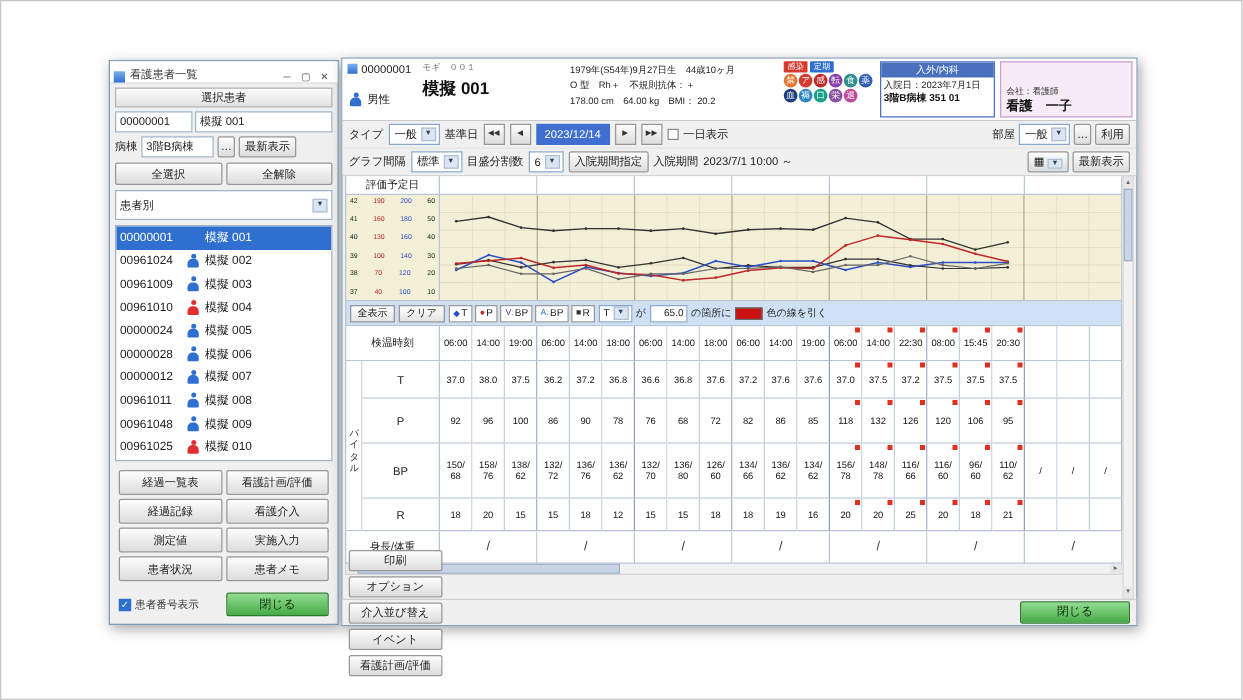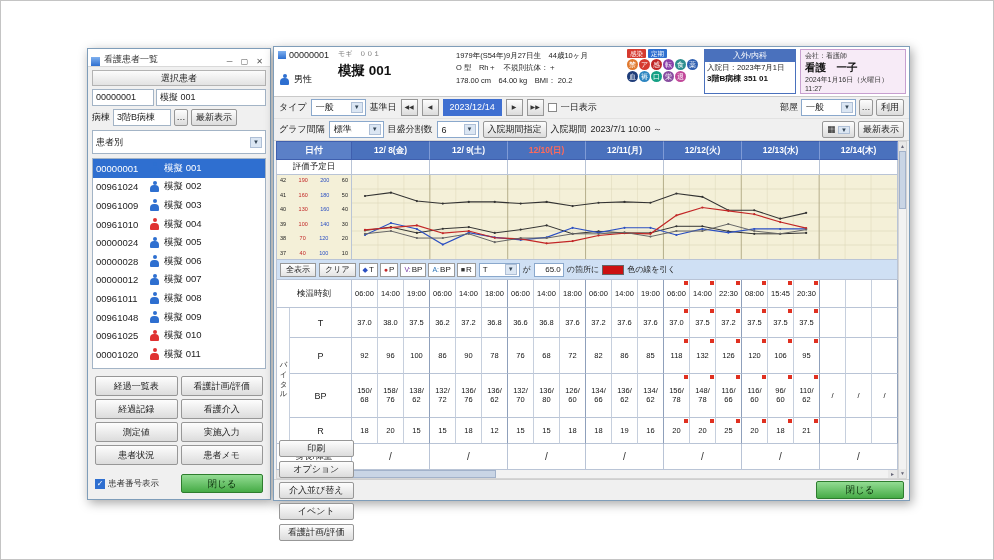--- a/index.html
+++ b/index.html
@@ -54,27 +54,27 @@
   .b-info-block{width:172px;padding:3px 2px;font-size:7.5px;line-height:1.65;color:#222;white-space:nowrap;overflow:hidden;}
   .b-badges{width:76px;padding:2px 1px;}
   .tagrow{display:flex;gap:2px;margin-bottom:1px;}
   .tag{color:#fff;font-size:6.5px;line-height:9px;padding:0 3px;border-radius:1px;}
   .badgerow{display:flex;gap:1px;margin-bottom:1px;}
   .badge{width:11px;height:11px;border-radius:50%;color:#fff;font-size:7px;line-height:11px;text-align:center;flex:none;}
   .b-adm-box{width:92px;border:1px solid #4a71bd;margin:2px;background:#fff;font-size:7.5px;}
   .adm-head{background:#4a71bd;color:#fff;text-align:center;height:12px;line-height:12px;font-size:8px;}
   .adm-line{padding:1px 2px 0;color:#222;}
   .adm-line2{padding:0 2px;font-size:8px;font-weight:bold;color:#111;}
-  .b-user-box{flex:1;background:#f7ebf7;border:1px solid #c79fd0;margin:2px 3px 2px 2px;padding:1px 4px;font-size:7px;color:#333;overflow:hidden;}
+  .b-user-box{flex:1;background:#f7ebf7;border:1px solid #c79fd0;margin:2px 3px 2px 2px;padding:18px 4px;font-size:7px;color:#333;overflow:hidden;}
   .ub-name{font-size:10.5px;font-weight:bold;color:#111;}
 
   .tb{position:absolute;left:0;width:100%;height:22px;display:flex;align-items:center;gap:4px;padding:0 5px;font-size:9px;background:#f0f0f0;}
   .tb1{top:50px;border-bottom:1px solid #e2e2e2;}
   .tb2{top:72px;border-bottom:1px solid #d3d3d3;}
-  .select{display:inline-flex;align-items:center;background:#fff;border:1px solid #8aa8cc;height:17px;padding:0 2px 0 4px;gap:17px;}
+  .select{display:inline-flex;align-items:center;background:#fff;border:1px solid #8aa8cc;height:17px;padding:0 2px 0 4px;gap:3px;}
   .nbtn{background:linear-gradient(#fdfdfd,#dcdcdc);border:1px solid #979797;width:17px;height:17px;line-height:15px;text-align:center;font-size:6px;color:#333;}
   .datebox{background:#3f6fd1;color:#fff;height:17px;line-height:16px;padding:0 7px;font-size:9px;}
   .cbx{width:9px;height:9px;border:1px solid #888;background:#fff;flex:none;}
   .right-cluster{margin-left:auto;display:flex;align-items:center;gap:3px;}
   .periodtxt{color:#222;}
 
   .grid{position:absolute;left:2px;top:94px;width:622px;}
   .grow{display:flex;}
   .r-dates{height:19px;}
   .dlab{width:76px;background:#5b80c7;color:#fff;font-size:9px;font-weight:bold;display:flex;align-items:center;justify-content:center;border:1px solid #3f5fae;}
@@ -137,20 +137,24 @@
     <div class="id-row">
       <span class="id-box id">00000001</span>
       <span class="id-box nm">模擬 001</span>
     </div>
     <div class="ward-row">
       <span>病棟</span>
       <span class="ward-input">3階B病棟</span>
       <span class="btn mini">…</span>
       <span class="btn">最新表示</span>
     </div>
+    <div class="two-col">
+      <span class="btn">全選択</span>
+      <span class="btn">全解除</span>
+    </div>
     <div class="filter-select">
       <span class="ftext">患者別</span>
       <span class="arr">▼</span>
     </div>
     <div class="plist" id="patientList">
         <div class="plist-row selected">
           <div class="pl-id">00000001</div>
           <div class="person-icon" style="color: rgb(46, 111, 208);"></div>
           <div class="pl-name">模擬 001</div>
         </div>
@@ -320,32 +324,20 @@
       <span class="right-cluster">
         <span class="btn">
           <span>▦</span>
           <span class="arr">▼</span>
         </span>
         <span class="btn">最新表示</span>
       </span>
     </div>
 
     <div class="grid">
-      <div class="grow r-dates">
-        <div class="dlab">日付</div>
-        <div class="grow" id="dateCells">
-            <div class="dcell">12/ 8(金)</div>
-            <div class="dcell">12/ 9(土)</div>
-            <div class="dcell holiday">12/10(日)</div>
-            <div class="dcell">12/11(月)</div>
-            <div class="dcell">12/12(火)</div>
-            <div class="dcell">12/13(水)</div>
-            <div class="dcell">12/14(木)</div>
-          </div>
-      </div>
       <div class="grow r-eval">
         <div class="lab-full">評価予定日</div>
         <div class="grow" id="evalCells">
             <div class="ecell"></div>
             <div class="ecell"></div>
             <div class="ecell"></div>
             <div class="ecell"></div>
             <div class="ecell"></div>
             <div class="ecell"></div>
             <div class="ecell"></div>

